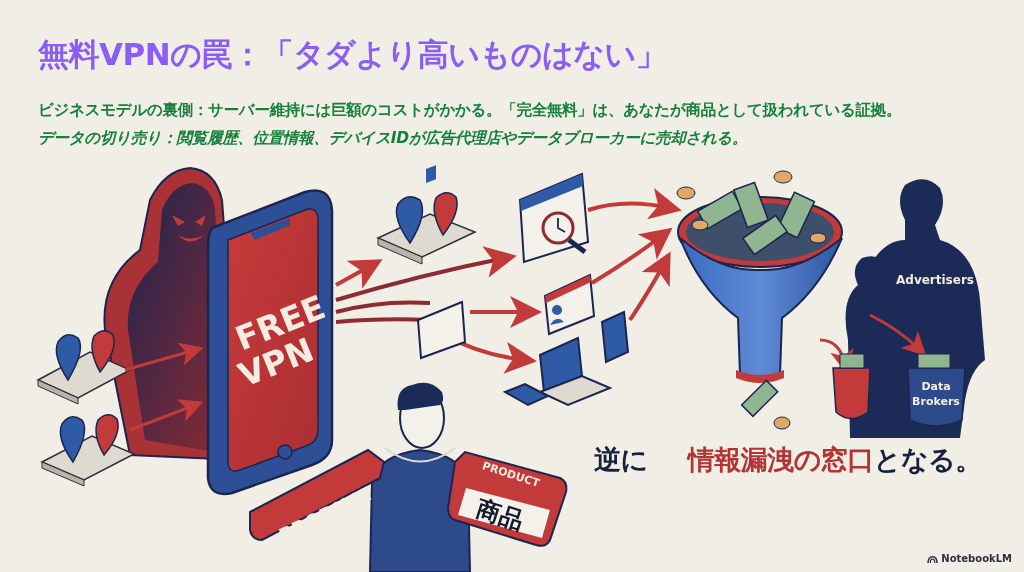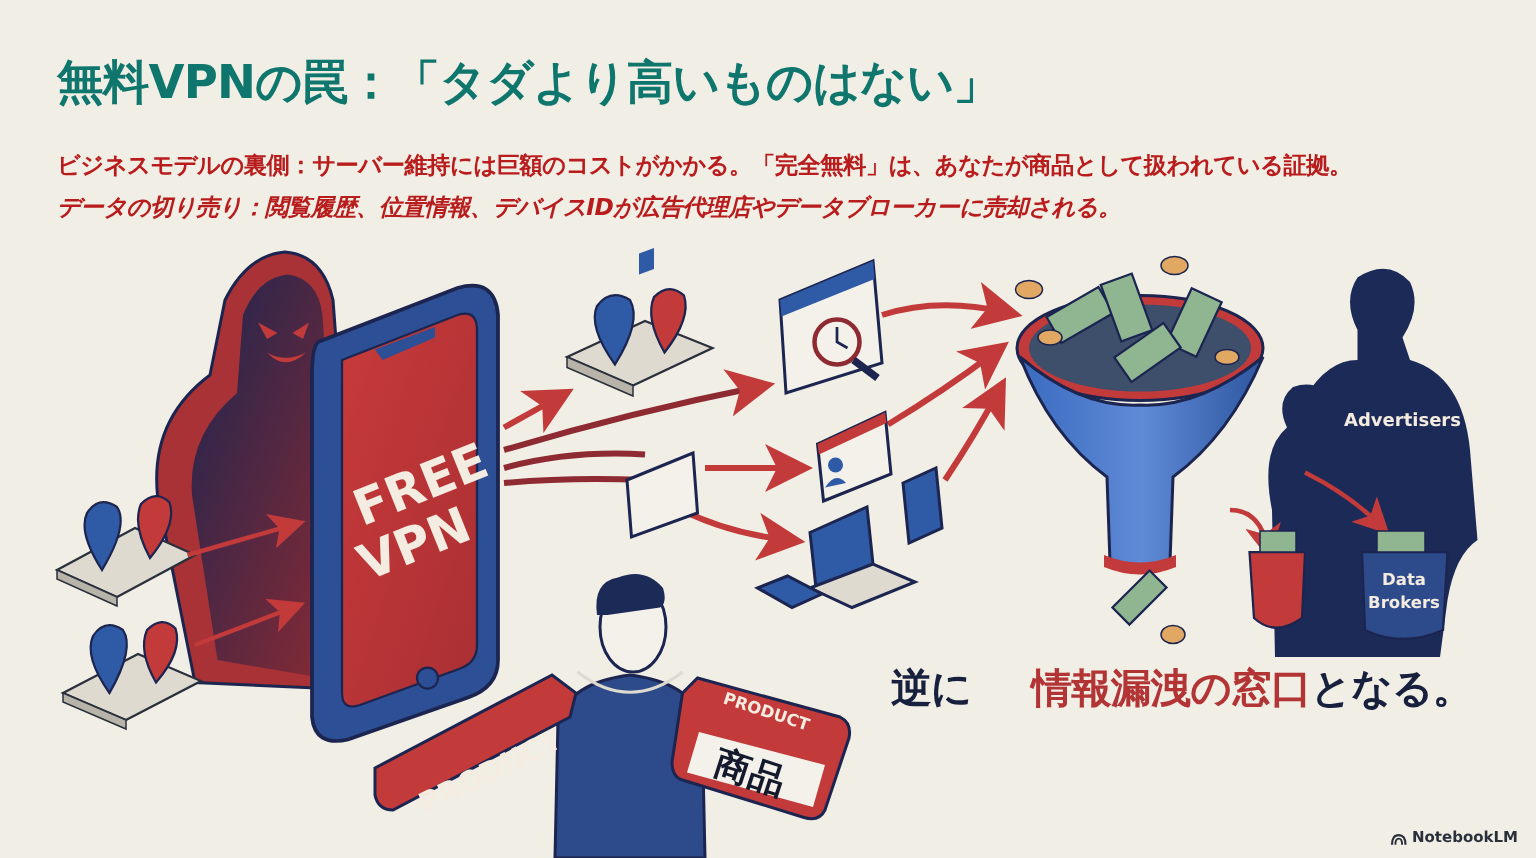--- a/index.html
+++ b/index.html
@@ -6,25 +6,25 @@
   html, body { width: 1024px; height: 572px; overflow: hidden; }
   body {
     background: #f1eee5;
     font-family: "DejaVu Sans", "Liberation Sans", sans-serif;
     color: #14203f;
     position: relative;
   }
   .title {
     position: absolute; left: 38px; top: 34px;
     font-size: 31px; font-weight: bold; letter-spacing: -0.5px;
-    color: #0f766e; white-space: nowrap;
+    color: #8b5cf6; white-space: nowrap;
   }
   .subtitle {
     position: absolute; left: 38px; font-size: 15.5px; font-weight: bold;
-    color: #b91c1c; white-space: nowrap; letter-spacing: -0.3px;
+    color: #15803d; white-space: nowrap; letter-spacing: -0.3px;
   }
   .sub1 { top: 100px; }
   .sub2 { top: 128px; font-style: italic; }
   .art { position: absolute; left: 0; top: 0; width: 1024px; height: 572px; }
   .label-svg { font-family: "DejaVu Sans", "Liberation Sans", sans-serif; font-weight: bold; }
   .conclusion {
     position: absolute; left: 594px; top: 442px;
     font-size: 27px; font-weight: bold; line-height: 36px;
     color: #17213e; letter-spacing: -0.5px; white-space: nowrap;
   }

